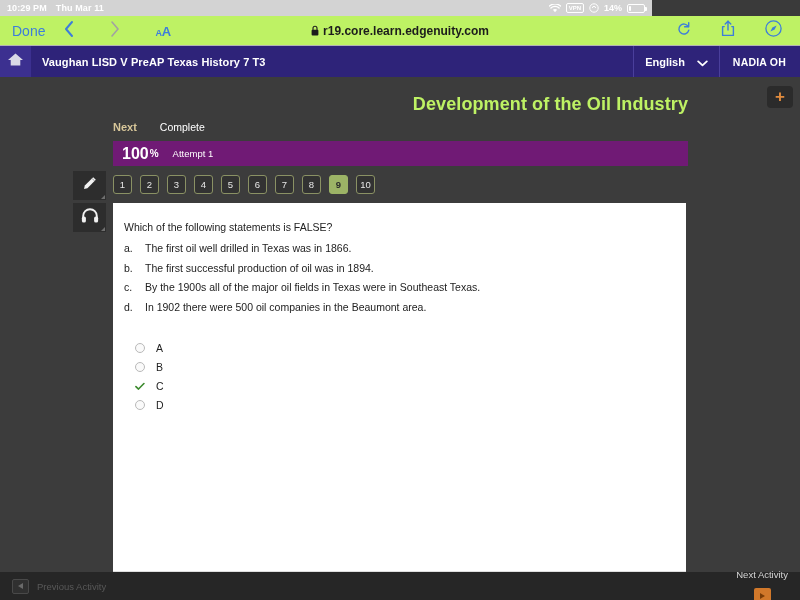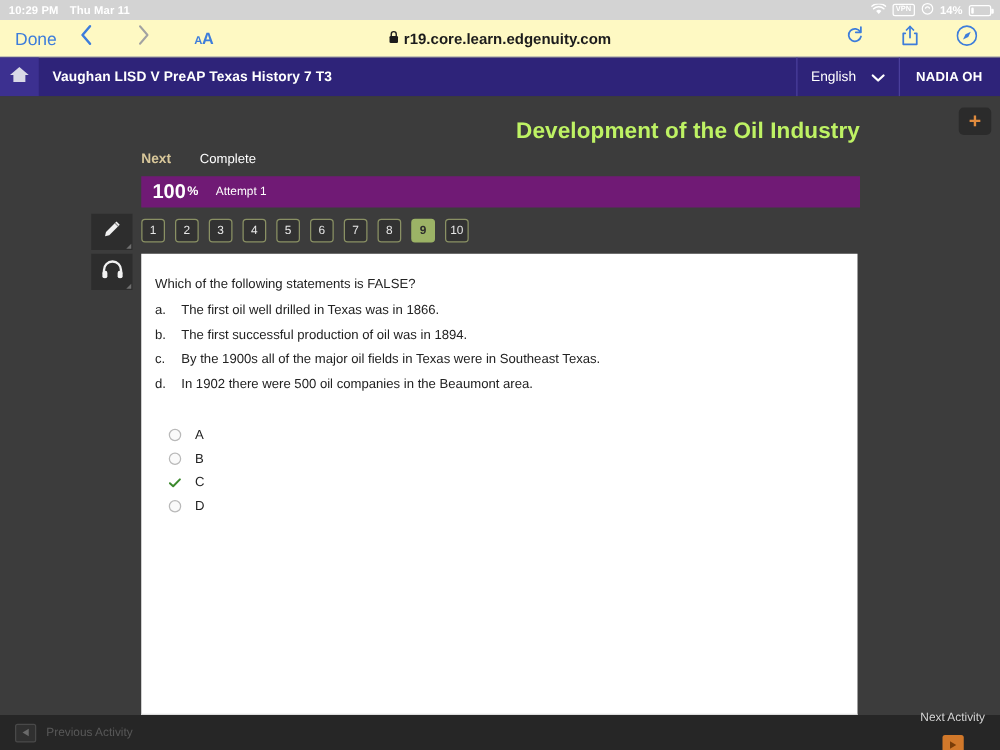--- a/index.html
+++ b/index.html
@@ -18,21 +18,21 @@
     position: relative;
     width: 800px;
     height: 600px;
     background: #3a3a3a;
   }
 
   
   .statusbar {
     position: absolute;
     top: 0; left: 0;
-    width: 800px;
+    width: 652px;
     height: 16px;
     background: #d3d3d3;
     display: flex;
     align-items: center;
     box-sizing: border-box;
     padding: 0 7px;
   }
   .sb-left {
     display: flex;
     align-items: center;
@@ -92,21 +92,21 @@
     background: #ffffff;
     border-radius: 1px;
   }
 
   
   .toolbar {
     position: absolute;
     top: 16px; left: 0;
     width: 800px;
     height: 30px;
-    background: #fef9c3;
+    background: #bef264;
     border-bottom: 1px solid #b3b3b3;
     box-sizing: border-box;
     display: flex;
     align-items: center;
   }
   .tb-done {
     font-size: 14px;
     color: #3d7ddb;
     margin-left: 12px;
     line-height: 30px;
@@ -182,20 +182,21 @@
     display: flex;
     align-items: center;
     gap: 12px;
     padding: 0 11px;
     border-left: 1px solid #4a3f9c;
     border-right: 1px solid #4a3f9c;
   }
   .appbar-lang-label {
     font-size: 11px;
     color: #ffffff;
+    font-weight: bold;
   }
   .appbar-user {
     display: flex;
     align-items: center;
     padding: 0 14px 0 13px;
     font-size: 10.5px;
     font-weight: bold;
     color: #ffffff;
     letter-spacing: 0.2px;
   }

